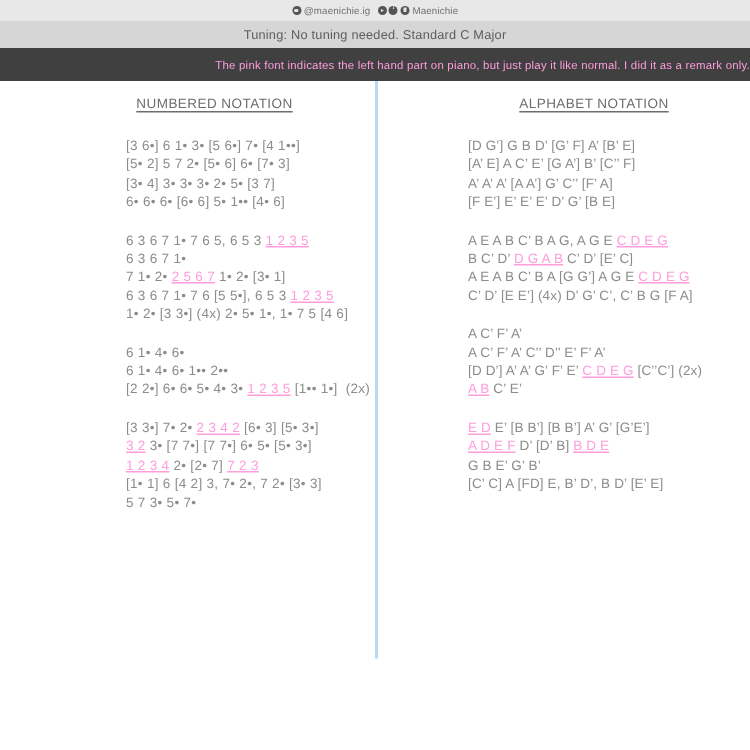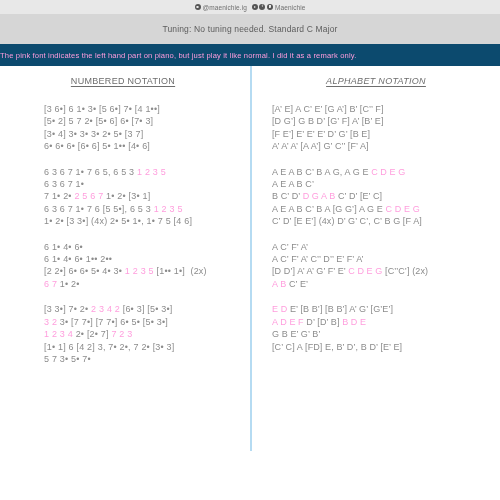--- a/index.html
+++ b/index.html
@@ -76,86 +76,87 @@
     position: absolute;
     left: 2.1px; top: -0.6px;
     font-size: 5px;
     color: #e8e8e8;
     font-family: "Liberation Serif", serif;
   }
   .credit-label { white-space: nowrap; }
 
   
   .tuning-bar {
-    height: 30px;
+    height: 18px;
     background: #d6d6d6;
     display: flex;
     align-items: center;
     justify-content: center;
     font-size: 8.5px;
     color: #5d5d5d;
     letter-spacing: 0.15px;
   }
 
   
   .remark {
     height: 22px;
     display: flex;
     align-items: center;
-    justify-content: flex-start;
+    justify-content: flex-end;
     font-size: 7.6px;
     color: #ff9ddd;
     letter-spacing: 0.15px;
-    background: #0c4a6e;
+    background: #404040;
   }
 
   
   .sheet {
     position: relative;
     display: flex;
     padding-top: 10px;
   }
   .divider {
     position: absolute;
     left: 250px;
     top: 0px;
     width: 1.6px;
     height: 385px;
     background: #b5dbf2;
   }
   .col {
     width: 266px;
     box-sizing: border-box;
+    padding-left: 40px;
   }
   .col-head {
     text-align: center;
     font-size: 9px;
     color: #6d6d6d;
     letter-spacing: 0.3px;
     text-decoration: underline;
     text-underline-offset: 2px;
     margin-bottom: 17px;
   }
   .col-left  .col-head { padding-right: 4px; }
-  .col-right .col-head { padding-left: 2px; font-style: italic; }
+  .col-right .col-head { padding-left: 2px; }
 
   .block {
     margin-bottom: 13px;
   }
   .col-left  .block { padding-left: 28px; margin-left: 16px; }
   .col-right .block { padding-left: 22px; }
 
   .nline {
     font-size: 9px;
     line-height: 12.4px;
     color: #8c8c8c;
     white-space: pre;
     letter-spacing: 0.2px;
   }
-  .pink { color: #ff9ddd; }
+  .pink { color: #ff9ddd; text-decoration: underline; }
   .col-right .nline { letter-spacing: 0.1px; }
 </style>
 </head>
 <body>
 
 <div class="credit-bar">
   <div class="credit-group">
     <span class="sicon ig"></span>
     <span class="credit-label">@maenichie.ig</span>
   </div>
@@ -193,44 +194,42 @@
           <div class="nline"><span class="">6 3 6 7 1• 7 6 5, 6 5 3 </span><span class="pink">1 2 3 5</span></div>
           <div class="nline"><span class="">6 3 6 7 1•</span></div>
           <div class="nline"><span class="">7 1• 2• </span><span class="pink">2 5 6 7</span><span class=""> 1• 2• [3• 1]</span></div>
           <div class="nline"><span class="">6 3 6 7 1• 7 6 [5 5•], 6 5 3 </span><span class="pink">1 2 3 5</span></div>
           <div class="nline"><span class="">1• 2• [3 3•] (4x) 2• 5• 1•, 1• 7 5 [4 6]</span></div>
         </div>
         <div class="block">
           <div class="nline"><span class="">6 1• 4• 6•</span></div>
           <div class="nline"><span class="">6 1• 4• 6• 1•• 2••</span></div>
           <div class="nline"><span class="">[2 2•] 6• 6• 5• 4• 3• </span><span class="pink">1 2 3 5</span><span class=""> [1•• 1•]  (2x)</span></div>
-          <div class="nline"><span class="pink">6 7</span><span class=""> 1• 2•</span></div>
         </div>
         <div class="block">
           <div class="nline"><span class="">[3 3•] 7• 2• </span><span class="pink">2 3 4 2</span><span class=""> [6• 3] [5• 3•]</span></div>
           <div class="nline"><span class="pink">3 2</span><span class=""> 3• [7 7•] [7 7•] 6• 5• [5• 3•]</span></div>
           <div class="nline"><span class="pink">1 2 3 4</span><span class=""> 2• [2• 7] </span><span class="pink">7 2 3</span></div>
           <div class="nline"><span class="">[1• 1] 6 [4 2] 3, 7• 2•, 7 2• [3• 3]</span></div>
           <div class="nline"><span class="">5 7 3• 5• 7•</span></div>
         </div>
       </div>
   </div>
 
   <div class="col col-right">
     <div class="col-head">ALPHABET NOTATION</div>
     <div id="alphabet-body">
         <div class="block">
+          <div class="nline"><span class="">[D G’] G B D’ [G’ F] A’ [B’ E]</span></div>
           <div class="nline"><span class="">[A’ E] A C’ E’ [G A’] B’ [C’’ F]</span></div>
-          <div class="nline"><span class="">[D G’] G B D’ [G’ F] A’ [B’ E]</span></div>
+          <div class="nline"><span class="">A’ A’ A’ [A A’] G’ C’’ [F’ A]</span></div>
           <div class="nline"><span class="">[F E’] E’ E’ E’ D’ G’ [B E]</span></div>
-          <div class="nline"><span class="">A’ A’ A’ [A A’] G’ C’’ [F’ A]</span></div>
         </div>
         <div class="block">
           <div class="nline"><span class="">A E A B C’ B A G, A G E </span><span class="pink">C D E G</span></div>
-          <div class="nline"><span class="">A E A B C’</span></div>
           <div class="nline"><span class="">B C’ D’ </span><span class="pink">D G A B</span><span class=""> C’ D’ [E’ C]</span></div>
           <div class="nline"><span class="">A E A B C’ B A [G G’] A G E </span><span class="pink">C D E G</span></div>
           <div class="nline"><span class="">C’ D’ [E E’] (4x) D’ G’ C’, C’ B G [F A]</span></div>
         </div>
         <div class="block">
           <div class="nline"><span class="">A C’ F’ A’</span></div>
           <div class="nline"><span class="">A C’ F’ A’ C’’ D’’ E’ F’ A’</span></div>
           <div class="nline"><span class="">[D D’] A’ A’ G’ F’ E’ </span><span class="pink">C D E G</span><span class=""> [C’’C’] (2x)</span></div>
           <div class="nline"><span class="pink">A B</span><span class=""> C’ E’</span></div>
         </div>

